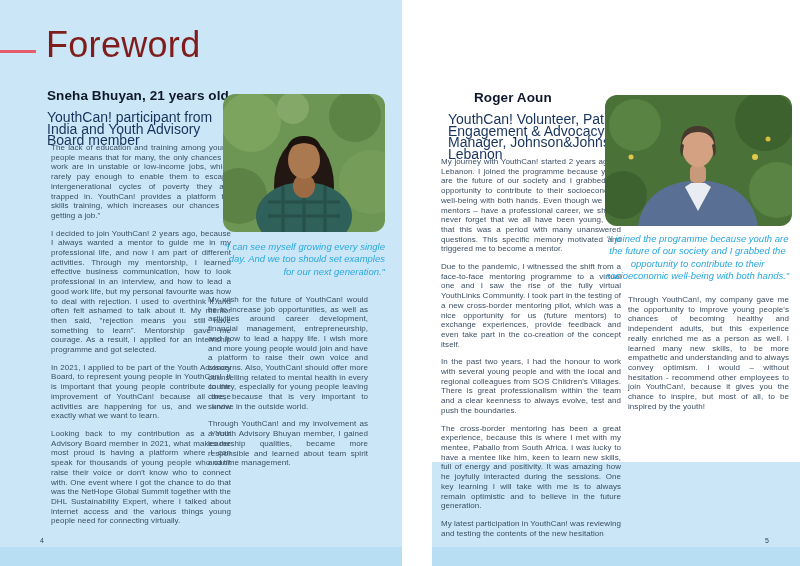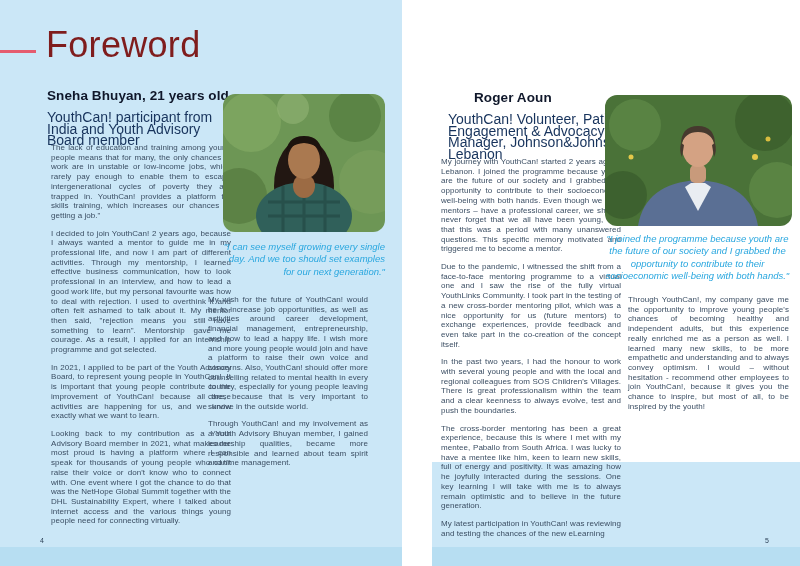--- a/index.html
+++ b/index.html
@@ -94,21 +94,21 @@
     <span class="pagenum pagenum-left">4</span>
 
     <h2 class="h2 h2-right">Roger Aoun</h2>
     <p class="sub sub-right">YouthCan! Volunteer, Patient Engagement &amp; Advocacy Manager, Johnson&amp;Johnson Lebanon</p>
 
     <div class="col col1-right">
       <p>My journey with YouthCan! started 2 years ago in Lebanon. I joined the programme because youth are the future of our society and I grabbed the opportunity to contribute to their socioeconomic well-being with both hands. Even though we – as mentors – have a professional career, we should never forget that we all have been young, and that this was a period with many unanswered questions. This specific memory motivated and triggered me to become a mentor.</p>
       <p>Due to the pandemic, I witnessed the shift from a face-to-face mentoring programme to a virtual one and I saw the rise of the fully virtual YouthLinks Community. I took part in the testing of a new cross-border mentoring pilot, which was a nice opportunity for us (future mentors) to exchange experiences, provide feedback and even take part in the co-creation of the concept itself.</p>
       <p>In the past two years, I had the honour to work with several young people and with the local and regional colleagues from SOS Children's Villages. There is great professionalism within the team and a clear keenness to always evolve, test and push the boundaries.</p>
       <p>The cross-border mentoring has been a great experience, because this is where I met with my mentee, Paballo from South Africa. I was lucky to have a mentee like him, keen to learn new skills, full of energy and positivity. It was amazing how he joyfully interacted during the sessions. One key learning I will take with me is to always remain optimistic and to believe in the future generation.</p>
-      <p>My latest participation in YouthCan! was reviewing and testing the chances of the new eLearning</p>
+      <p>My latest participation in YouthCan! was reviewing and testing the contents of the new hesitation</p>
     </div>
 
     <figure class="photo photo-roger">
       <svg viewBox="0 0 187 131" preserveAspectRatio="xMidYMid slice">
         <rect width="187" height="131" fill="#4a7238"></rect>
         <circle cx="30" cy="30" r="26" fill="#5d8746" opacity="0.8"></circle>
         <circle cx="160" cy="26" r="30" fill="#3c5f2d" opacity="0.85"></circle>
         <circle cx="172" cy="95" r="28" fill="#618c49" opacity="0.7"></circle>
         <circle cx="18" cy="100" r="24" fill="#3a5c2c" opacity="0.75"></circle>
         <circle cx="150" cy="62" r="3" fill="#e4c84a"></circle>

